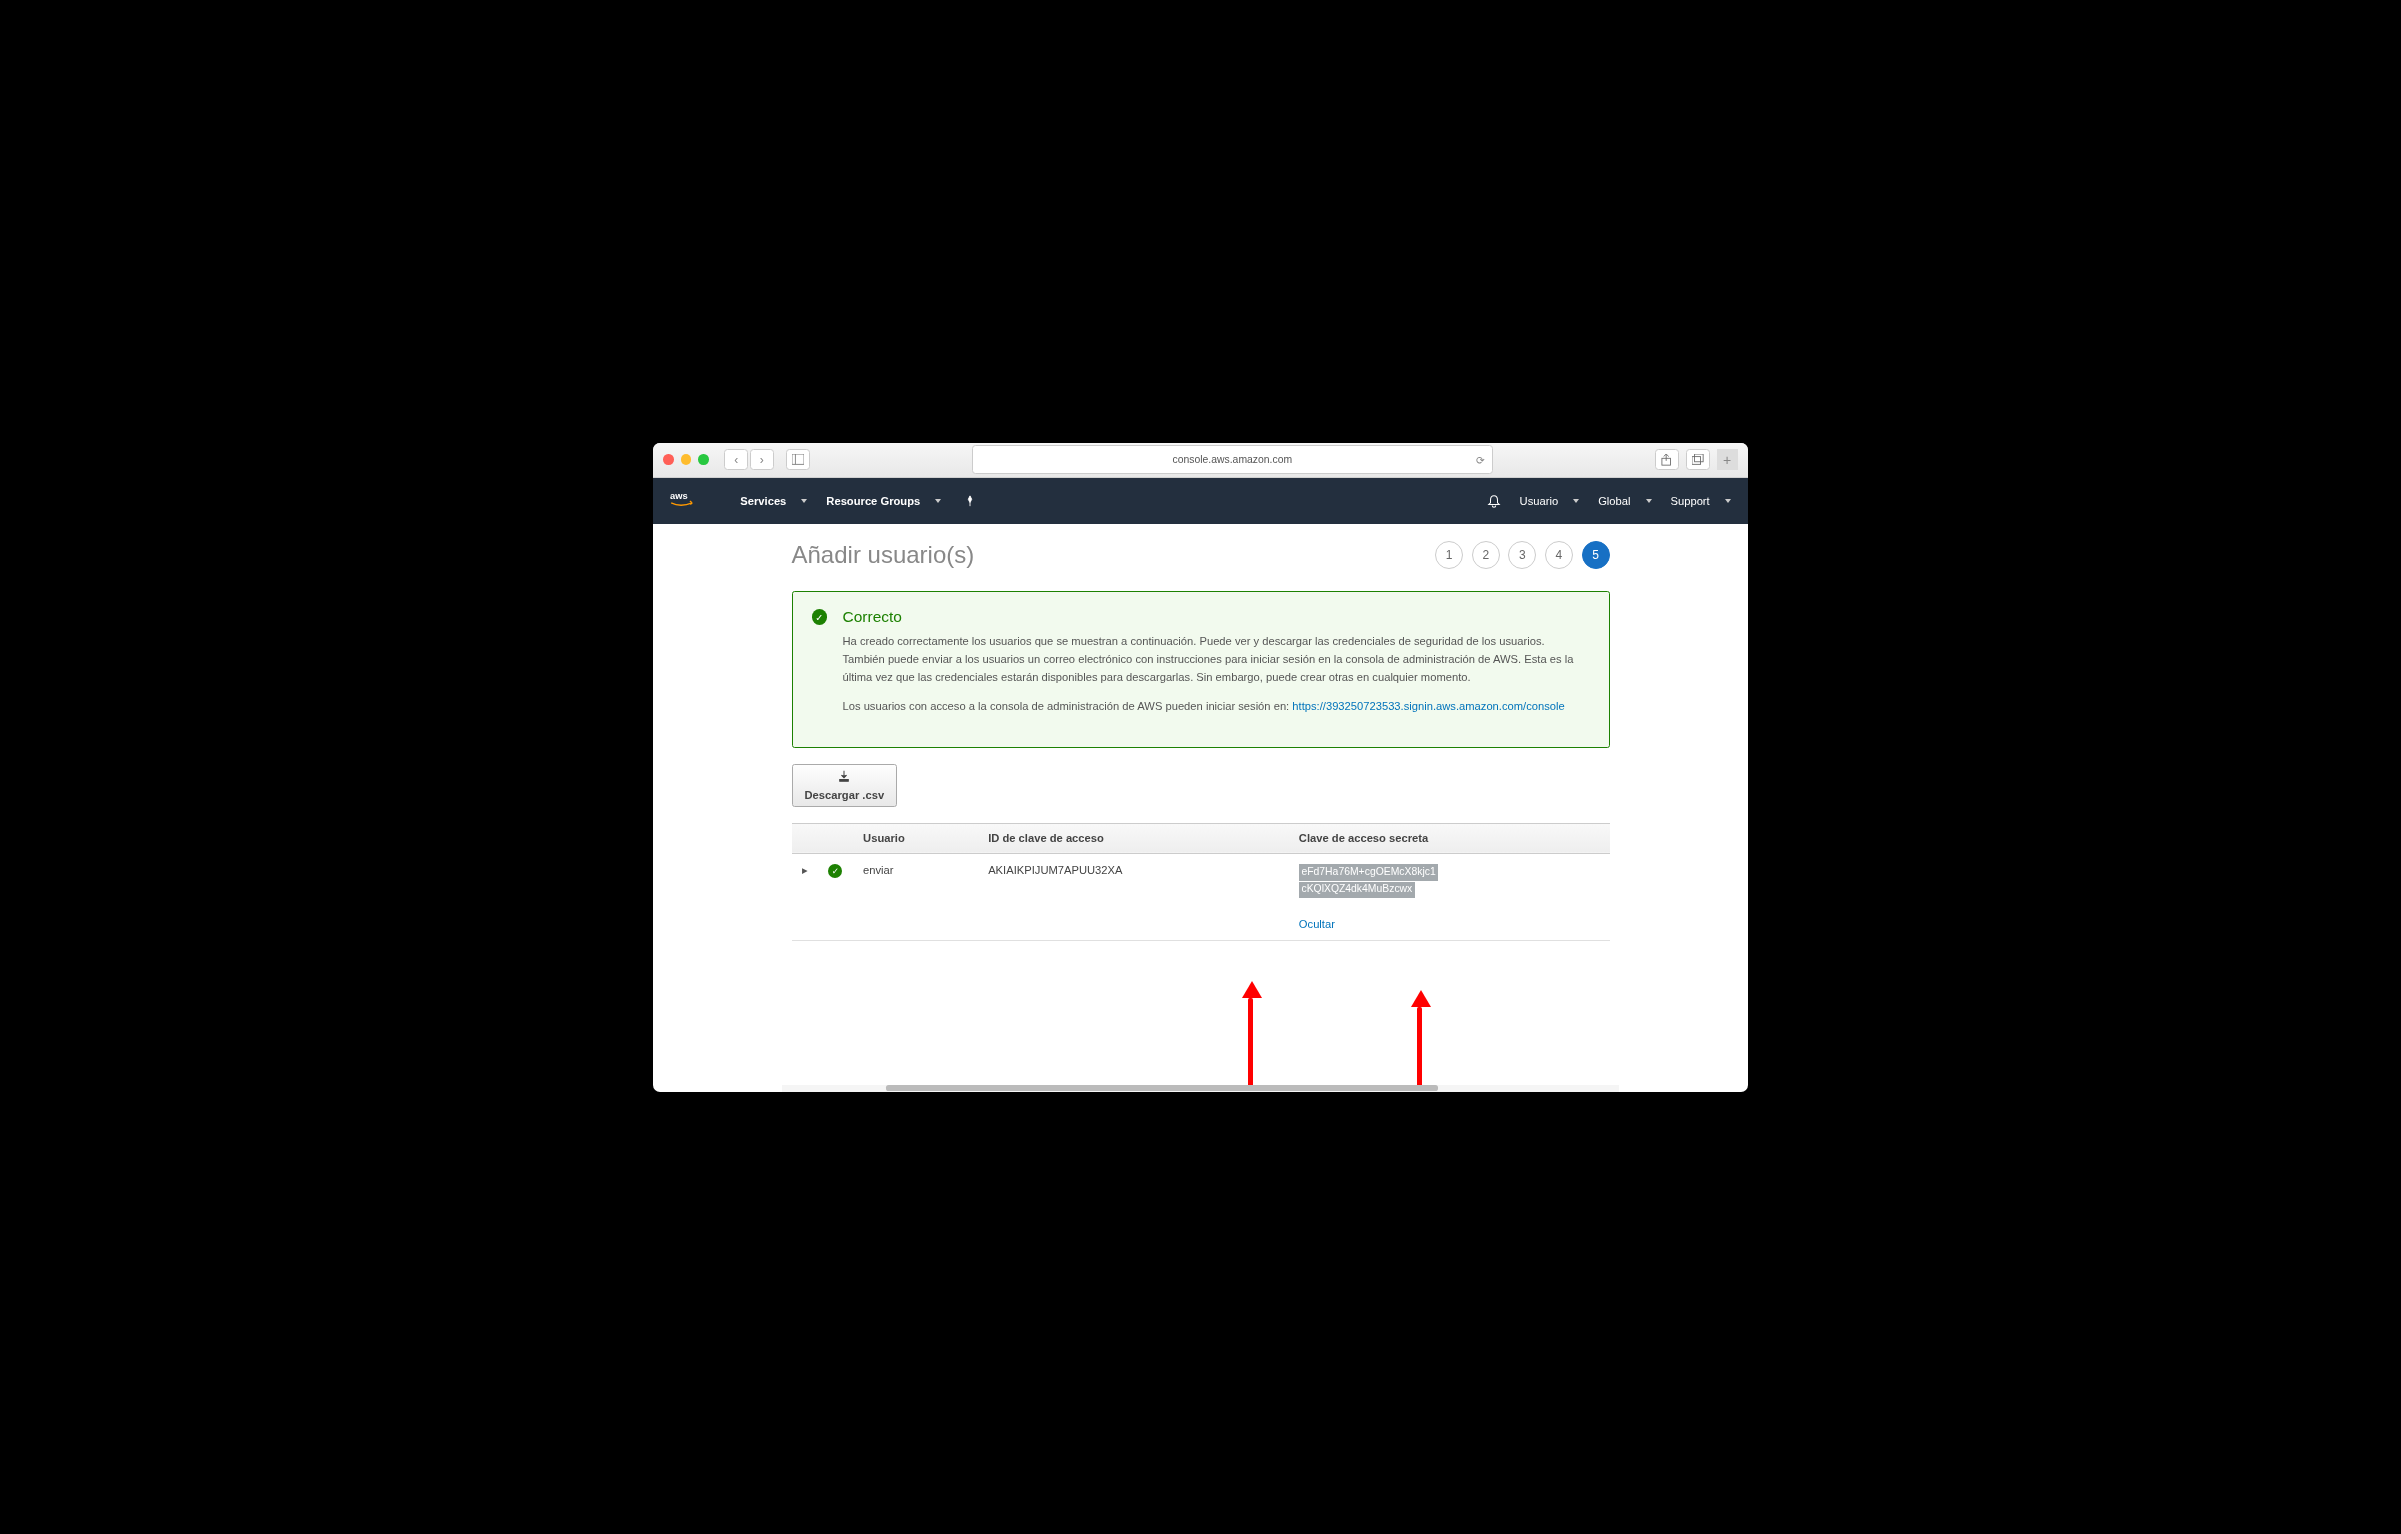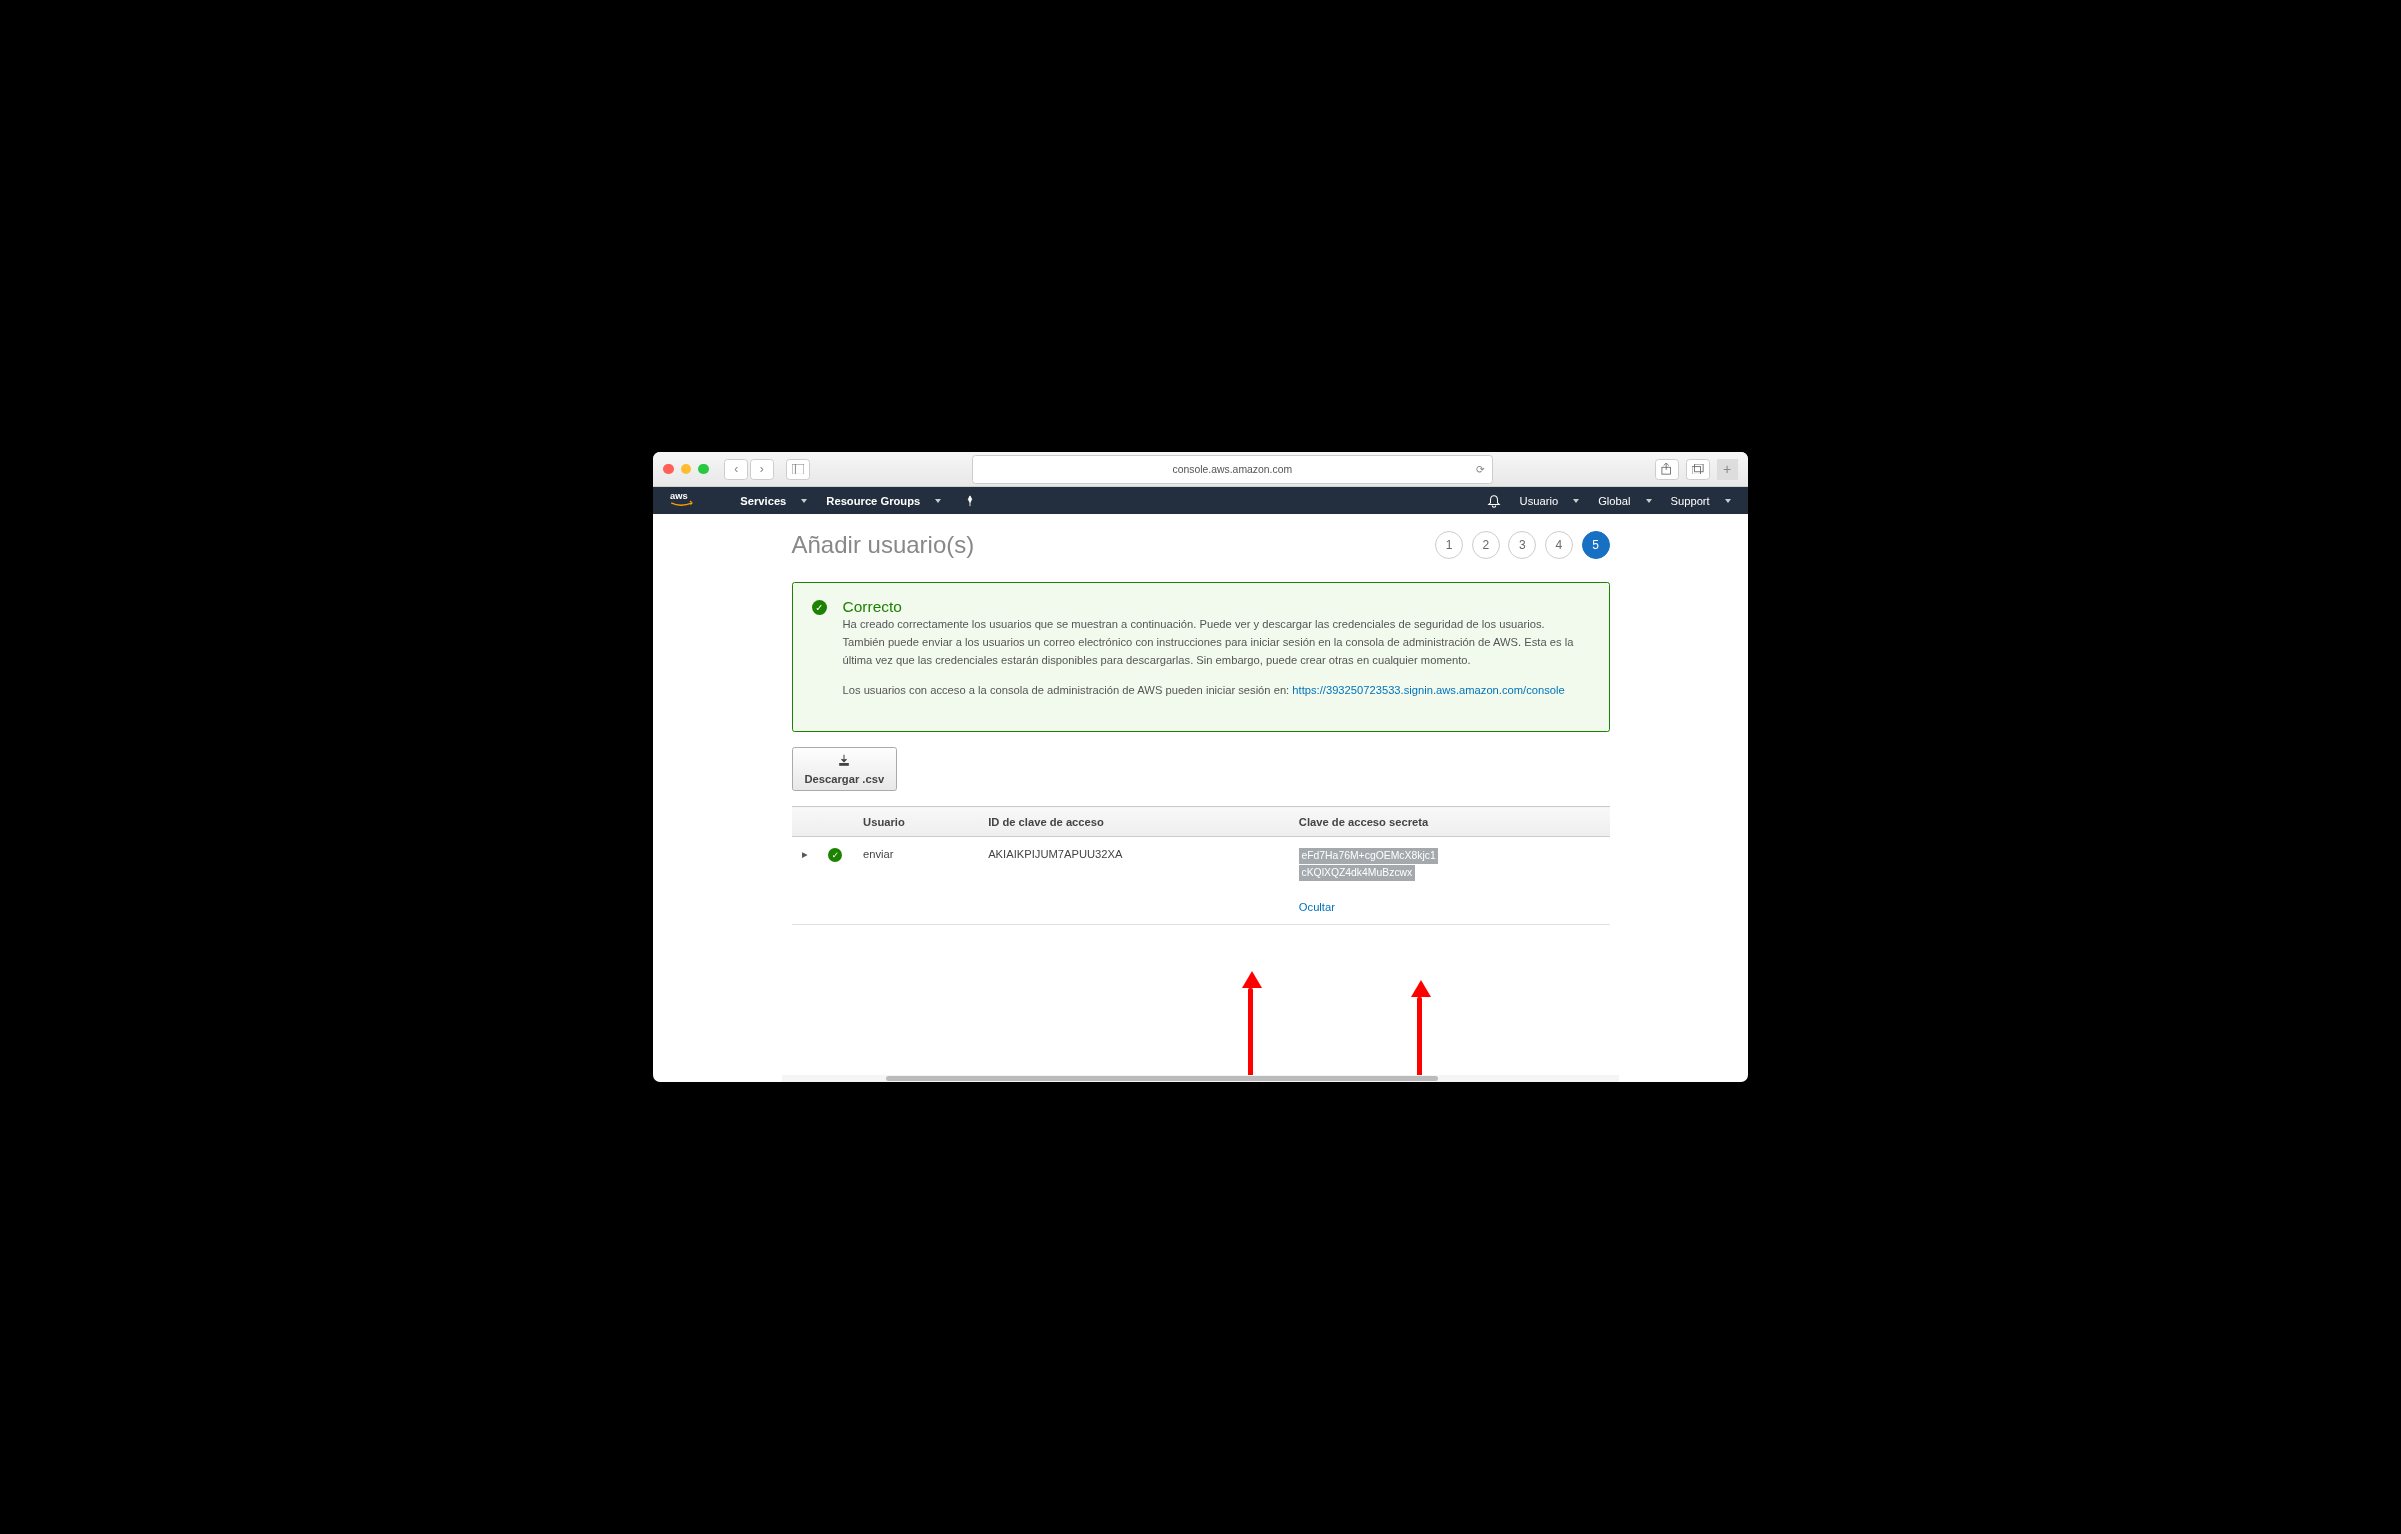--- a/index.html
+++ b/index.html
@@ -81,21 +81,21 @@
       background: #ddd;
       border: none;
       display: flex; align-items: center; justify-content: center;
       color: #888;
       font-size: 14px;
     }
 
     
     .aws-nav {
       background: #232f3e;
-      height: 27px;
+      height: 46px;
       display: flex;
       align-items: center;
       padding: 0 17.3px;
       color: #fff;
       font-size: 11.2px;
     }
     .aws-logo {
       margin-right: 35px;
       display: flex;
       align-items: center;
@@ -177,20 +177,21 @@
       color: #fff;
       font-size: 9.5px;
       flex-shrink: 0;
       margin-top: 1.7px;
     }
     .alert-body { flex: 1; }
     .alert-title {
       color: #1d8102;
       font-size: 15.5px;
       font-weight: 400;
+      margin-bottom: 7px;
     }
     .alert-text {
       font-size: 11.2px;
       color: #555;
       line-height: 1.6;
       margin-bottom: 12px;
     }
     .alert-link {
       color: #0073bb;
       text-decoration: none;

